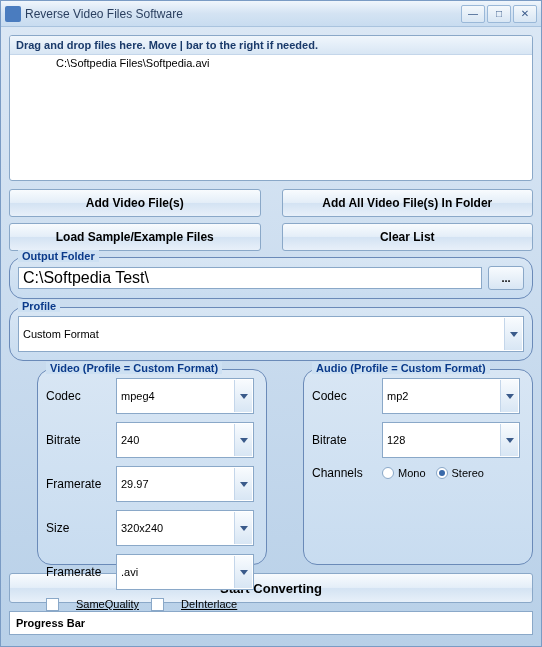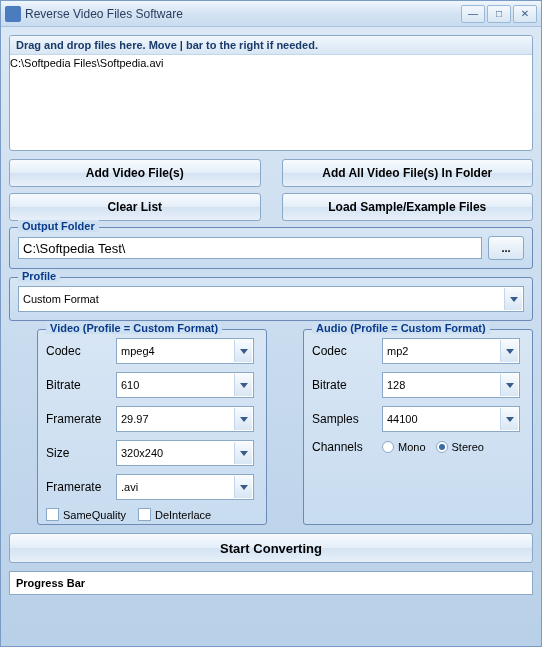--- a/index.html
+++ b/index.html
@@ -4,42 +4,42 @@
 <style>
 * { box-sizing: border-box; margin: 0; padding: 0; font-family: Tahoma, Arial, sans-serif; font-size: 11px; }
 body { background: #b8d0e8; width: 542px; height: 647px; overflow: hidden; }
 .window { width: 542px; height: 647px; background: linear-gradient(to bottom, #dce8f5 0%, #b8d0e8 100%); border: 1px solid #7a9bc4; }
 .titlebar { height: 26px; background: linear-gradient(to bottom, #f0f6fc 0%, #d4e3f3 50%, #c8dcf0 100%); display: flex; align-items: center; padding: 0 4px; border-bottom: 1px solid #a9c3de; }
 .titlebar-icon { width: 16px; height: 16px; margin-right: 4px; background: #4a7cbf; border-radius: 2px; display: inline-block; }
 .titlebar-text { flex: 1; color: #2a3f5f; font-size: 12px; }
 .titlebar-btns { display: flex; gap: 2px; }
 .titlebar-btn { width: 24px; height: 18px; background: linear-gradient(to bottom, #f4f8fc, #d8e6f4); border: 1px solid #9ab8d8; border-radius: 2px; display: flex; align-items: center; justify-content: center; color: #3a5a8a; cursor: pointer; font-size: 10px; }
 .content { padding: 8px; }
-.file-drop { background: #fff; border: 1px solid #8aa8c8; border-radius: 3px; margin-bottom: 8px; height: 116px; overflow: hidden; }
+.file-drop { background: #fff; border: 1px solid #8aa8c8; border-radius: 3px; margin-bottom: 8px; height: 146px; overflow: hidden; }
 .file-drop-header { background: linear-gradient(to bottom, #f0f6fc, #d8e6f4); padding: 3px 6px; border-bottom: 1px solid #c4d6ea; font-weight: bold; color: #1a3a6a; }
-.file-list { padding: 2px 0; color: #000; }
+.file-list { padding: 2px 14px; color: #000; margin-left: 32px; }
 .btn-row { display: flex; gap: 21px; margin-bottom: 6px; }
 .btn { flex: 1; height: 28px; background: linear-gradient(to bottom, #f8fbfe 0%, #e4eef8 48%, #d4e3f3 52%, #e8f0f9 100%); border: 1px solid #8aa8c8; border-radius: 3px; font-weight: bold; font-size: 12px; color: #000; cursor: pointer; display: flex; align-items: center; justify-content: center; }
-.fieldset { border: 1px solid #6a8ab8; border-radius: 3px; padding: 8px; margin-bottom: 8px; position: relative; background: linear-gradient(to bottom, #d8e6f4 0%, #c8dcf0 100%); }
+.fieldset { border: 1px solid #6a8ab8; border-radius: 14px; padding: 8px; margin-bottom: 8px; position: relative; background: linear-gradient(to bottom, #d8e6f4 0%, #c8dcf0 100%); }
 .fieldset-legend { position: absolute; top: -8px; left: 8px; background: #cde0f2; padding: 0 4px; color: #0a3a8a; font-weight: bold; font-size: 11px; }
 .field-row { display: flex; align-items: center; gap: 6px; }
-.text-input { flex: 1; height: 22px; border: 1px solid #8aa8c8; background: #fff; padding: 0 4px; font-size: 13px; }
+.text-input { flex: 1; height: 22px; border: 1px solid #8aa8c8; background: #fff; padding: 0 4px; font-size: 16px; }
 .browse-btn { width: 36px; height: 24px; background: linear-gradient(to bottom, #f8fbfe, #d8e6f4); border: 1px solid #8aa8c8; border-radius: 3px; font-weight: bold; cursor: pointer; }
-.select { width: 100%; height: 26px; border: 1px solid #8aa8c8; background: #fff; position: relative; display: flex; align-items: center; padding: 0 4px; cursor: pointer; }
+.select { width: 100%; height: 36px; border: 1px solid #8aa8c8; background: #fff; position: relative; display: flex; align-items: center; padding: 0 4px; cursor: pointer; }
 .select-arrow { position: absolute; right: 1px; top: 1px; bottom: 1px; width: 18px; background: linear-gradient(to bottom, #f8fbfe, #d8e6f4); border-left: 1px solid #c4d6ea; display: flex; align-items: center; justify-content: center; }
 .select-arrow svg { width: 8px; height: 5px; }
 .two-col { display: flex; gap: 8px; margin-bottom: 8px; }
 .col { flex: 1; padding-left: 28px; }
 .col .fieldset { margin-bottom: 0; height: 196px; }
 .form-row { display: flex; align-items: center; margin-bottom: 8px; }
 .form-label { width: 70px; color: #000; font-size: 12px; }
 .form-control { flex: 1; }
 .small-select { width: 138px; }
 .checkbox-row { display: flex; gap: 12px; margin-top: 4px; }
-.checkbox-item { display: flex; align-items: center; gap: 4px; cursor: pointer; }
+.checkbox-item { display: flex; align-items: flex-start; gap: 17px; cursor: pointer; text-decoration: underline; }
 .checkbox-box { width: 13px; height: 13px; border: 1px solid #8aa8c8; background: #fff; }
 .radio-row { display: flex; align-items: center; gap: 10px; }
 .radio-item { display: flex; align-items: flex-end; gap: 4px; cursor: pointer; }
 .radio-circle { width: 12px; height: 12px; border: 1px solid #8aa8c8; border-radius: 50%; background: #fff; display: flex; align-items: center; justify-content: center; }
 .radio-dot { width: 6px; height: 6px; border-radius: 50%; background: #3a6aaa; }
 .big-btn { width: 100%; height: 30px; background: linear-gradient(to bottom, #f8fbfe 0%, #e4eef8 48%, #d4e3f3 52%, #e8f0f9 100%); border: 1px solid #8aa8c8; border-radius: 3px; font-weight: bold; font-size: 13px; cursor: pointer; margin-bottom: 8px; }
 .progress-bar { height: 24px; border: 1px solid #8aa8c8; background: #fff; padding: 4px 6px; font-size: 12px; font-weight: bold; }
 </style>
 </head>
 <body>
@@ -62,22 +62,22 @@
       <div class="file-list">
         <div>C:\Softpedia Files\Softpedia.avi</div>
       </div>
     </div>
 
     <div class="btn-row">
       <button class="btn">Add Video File(s)</button>
       <button class="btn">Add All Video File(s) In Folder</button>
     </div>
     <div class="btn-row">
+      <button class="btn">Load Sample/Example Files</button>
       <button class="btn">Clear List</button>
-      <button class="btn">Load Sample/Example Files</button>
     </div>
 
     <div class="fieldset">
       <div class="fieldset-legend">Output Folder</div>
       <div class="field-row">
         <input class="text-input" value="C:\Softpedia Test\" style="">
         <button class="browse-btn">...</button>
       </div>
     </div>
 
@@ -108,21 +108,21 @@
                       <path d="M0 0 L8 0 L4 5 Z" fill="#3a5a8a"></path>
                     </svg>
                   </span>
                 </div>
               </div>
           </div>
           <div class="form-row">
             <div class="form-label">Bitrate</div>
             <div class="form-control">
                 <div class="select small-select">
-                  <span>610</span>
+                  <span>240</span>
                   <span class="select-arrow">
                     <svg viewBox="0 0 8 5">
                       <path d="M0 0 L8 0 L4 5 Z" fill="#3a5a8a"></path>
                     </svg>
                   </span>
                 </div>
               </div>
           </div>
           <div class="form-row">
             <div class="form-label">Framerate</div>
@@ -200,33 +200,20 @@
                   <span>128</span>
                   <span class="select-arrow">
                     <svg viewBox="0 0 8 5">
                       <path d="M0 0 L8 0 L4 5 Z" fill="#3a5a8a"></path>
                     </svg>
                   </span>
                 </div>
               </div>
           </div>
           <div class="form-row">
-            <div class="form-label">Samples</div>
-            <div class="form-control">
-                <div class="select small-select">
-                  <span>44100</span>
-                  <span class="select-arrow">
-                    <svg viewBox="0 0 8 5">
-                      <path d="M0 0 L8 0 L4 5 Z" fill="#3a5a8a"></path>
-                    </svg>
-                  </span>
-                </div>
-              </div>
-          </div>
-          <div class="form-row">
             <div class="form-label">Channels</div>
             <div class="form-control radio-row">
               <div class="radio-item">
                 <span class="radio-circle"></span>
                 <span>Mono</span>
               </div>
               <div class="radio-item">
                 <span class="radio-circle">
                     <span class="radio-dot"></span>
                   </span>

